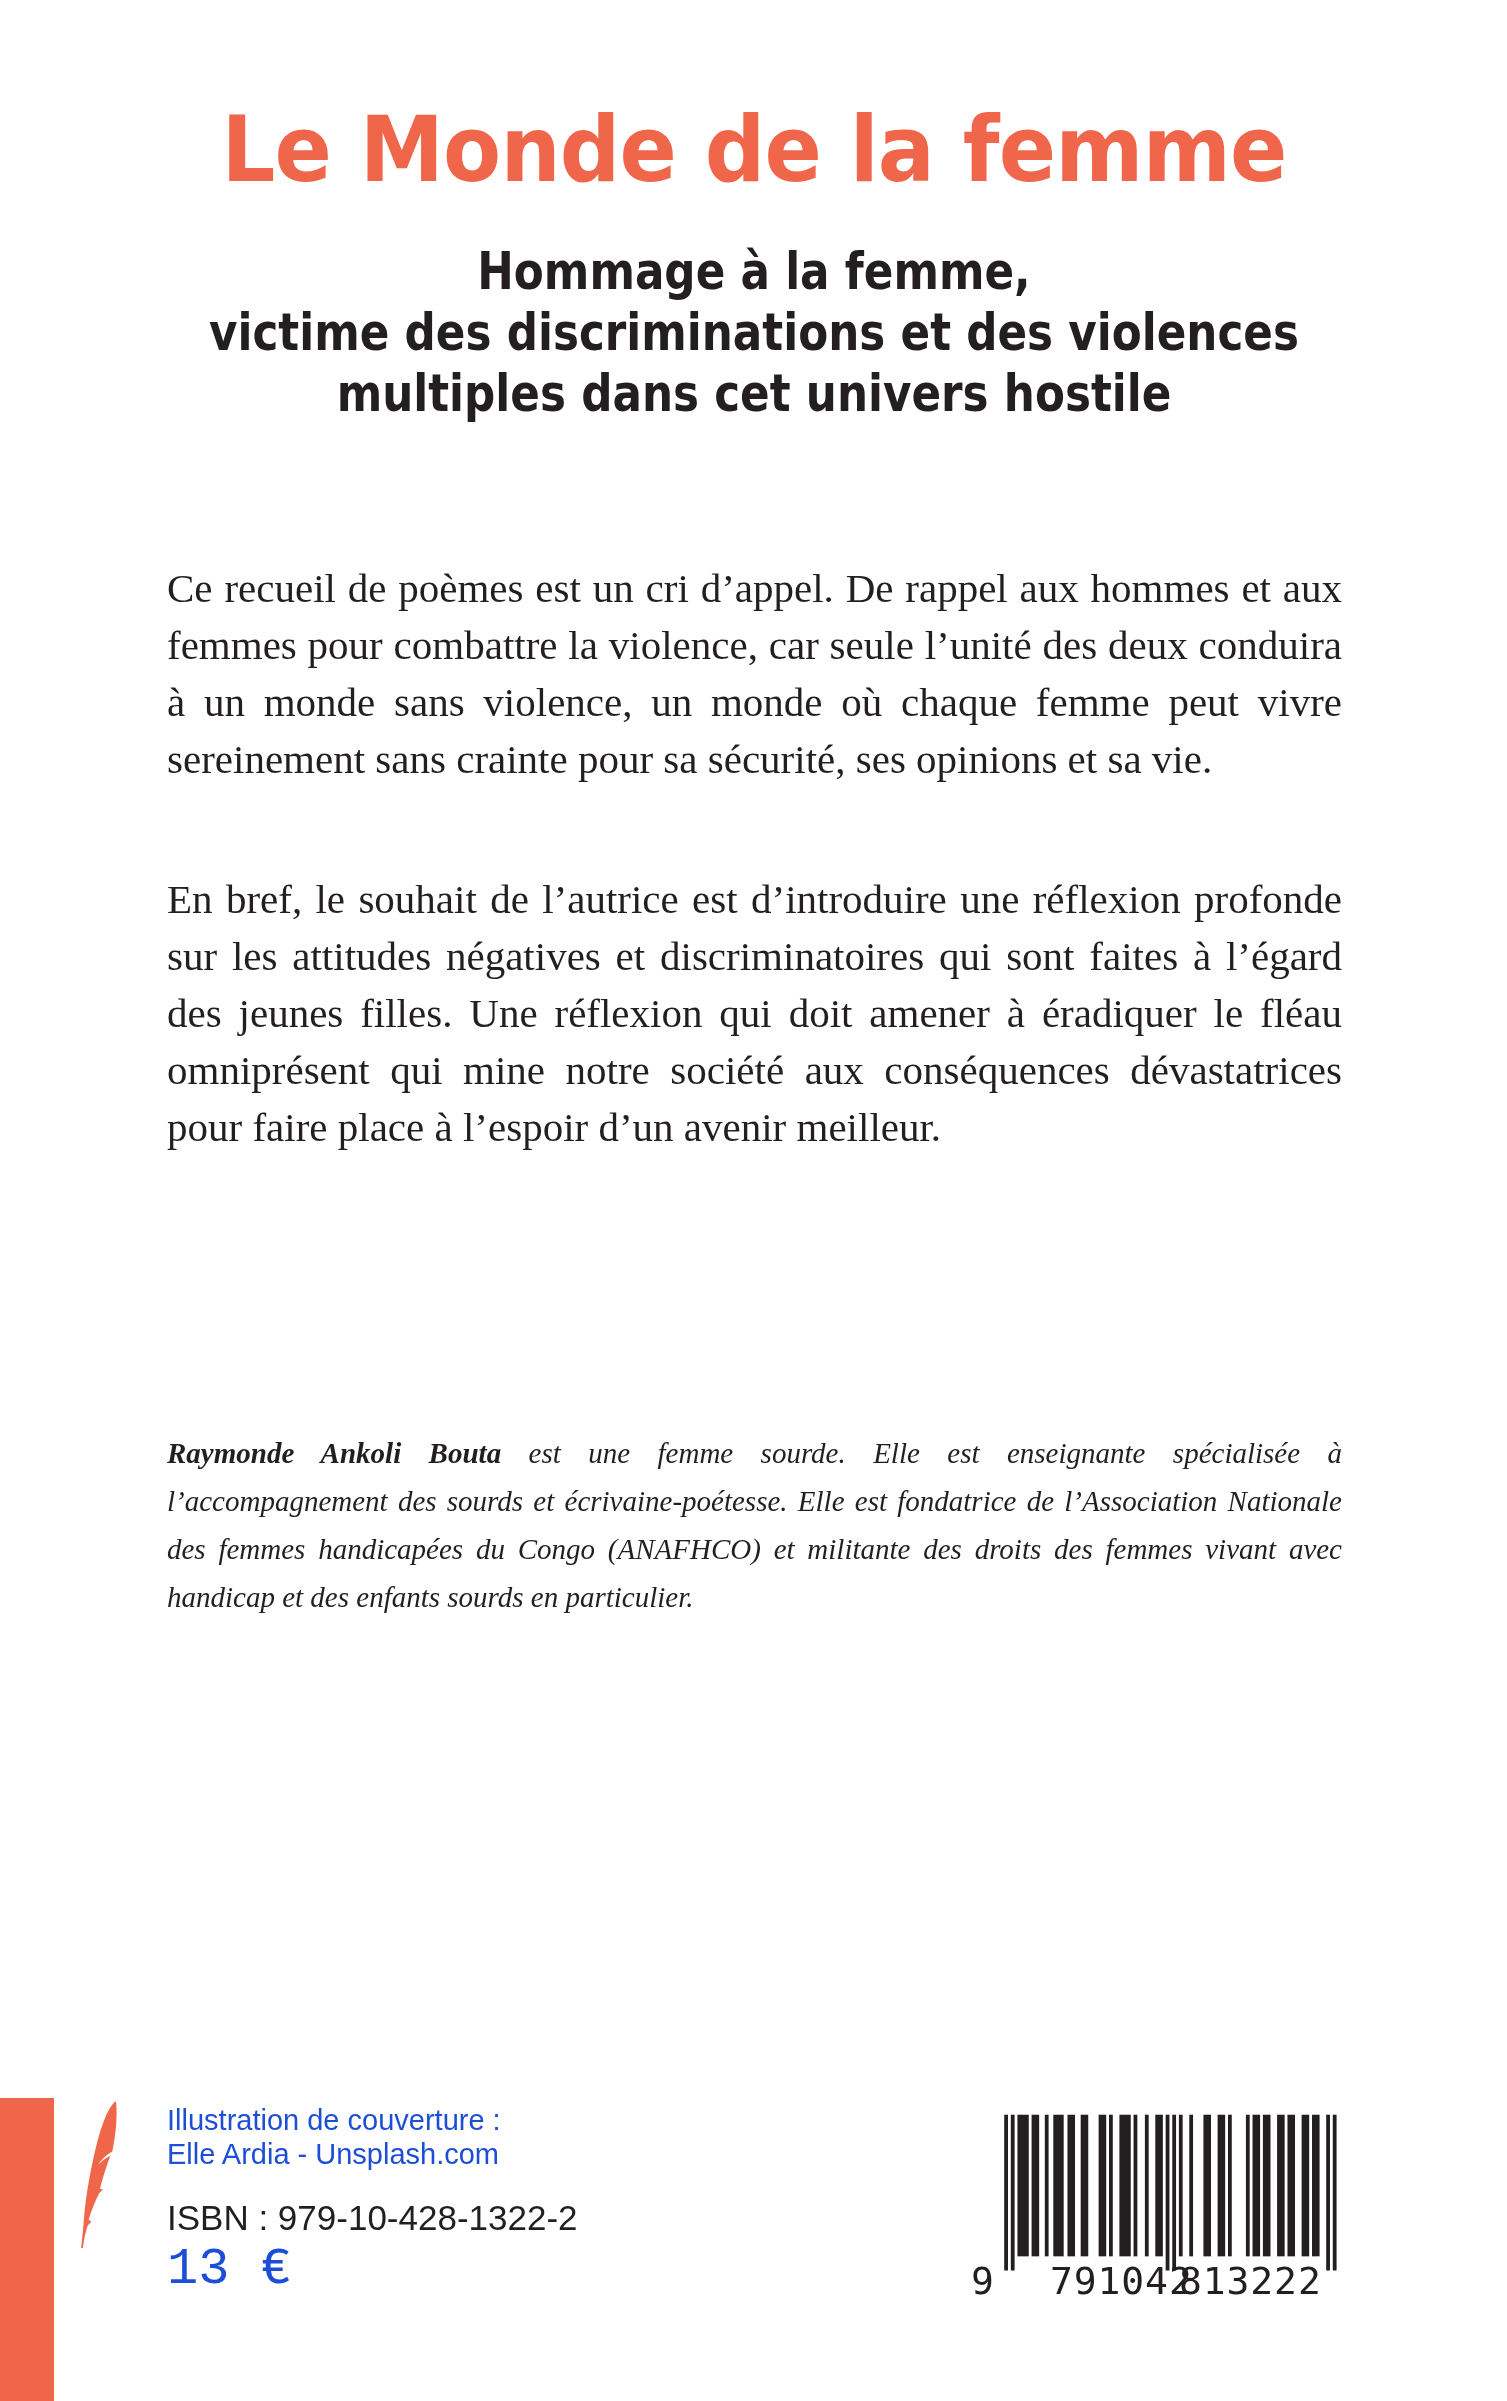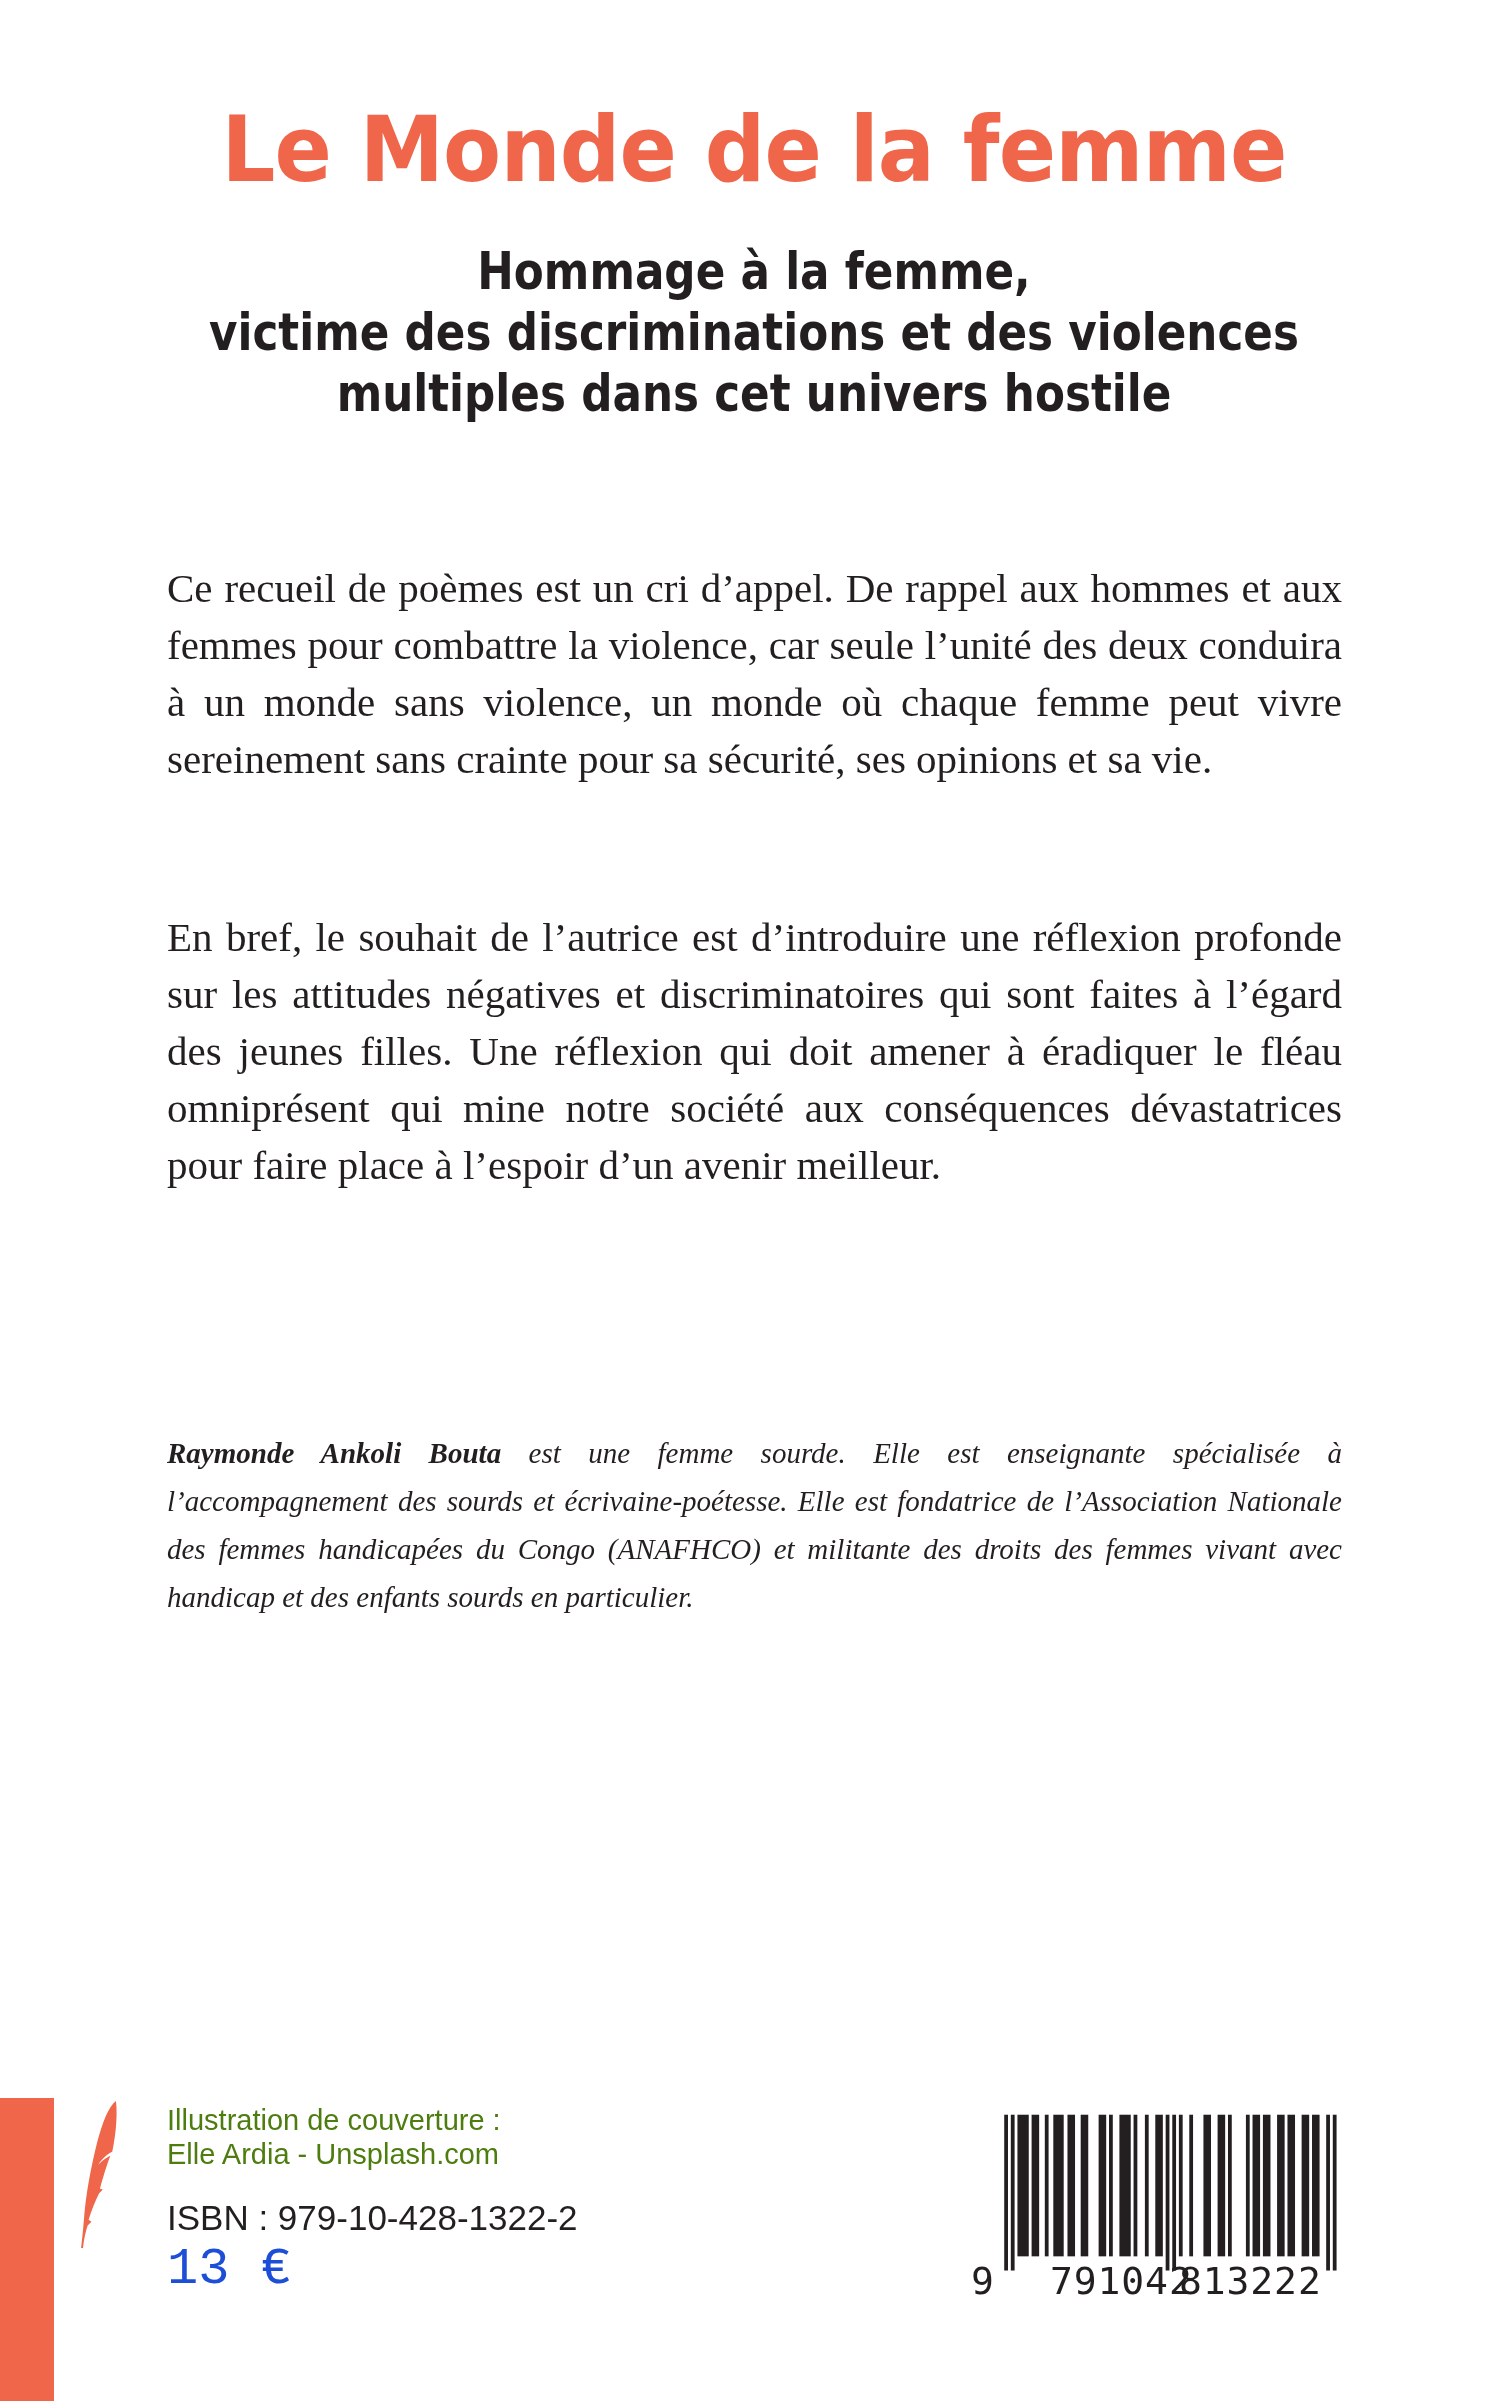--- a/index.html
+++ b/index.html
@@ -51,21 +51,21 @@
     left: 167px;
     width: 1175px;
     font-family: Liberation Serif, serif;
     font-size: 41px;
     line-height: 57px;
     text-align: justify;
     color: #231f20;
     margin: 0;
   }
   .p1 { top: 560px; }
-  .p2 { top: 871px; margin-top: 38px; }
+  .p2 { top: 871px; }
   .bio {
     position: absolute;
     left: 167px;
     top: 1429px;
     width: 1175px;
     font-family: "Liberation Serif", serif;
     font-style: italic;
     font-size: 29px;
     line-height: 48px;
     text-align: justify;
@@ -88,21 +88,21 @@
     width: 38px;
     height: 151px;
   }
   .credits {
     position: absolute;
     left: 167px;
     top: 2103px;
     font-family: "Liberation Sans", sans-serif;
     font-size: 29px;
     line-height: 34px;
-    color: #4d7c0f;
+    color: #1d4ed8;
     margin: 0;
   }
   .credits span { display: block; }
   .isbn {
     position: absolute;
     left: 167px;
     top: 2197px;
     font-family: "Liberation Sans", sans-serif;
     font-size: 35px;
     line-height: 42px;

